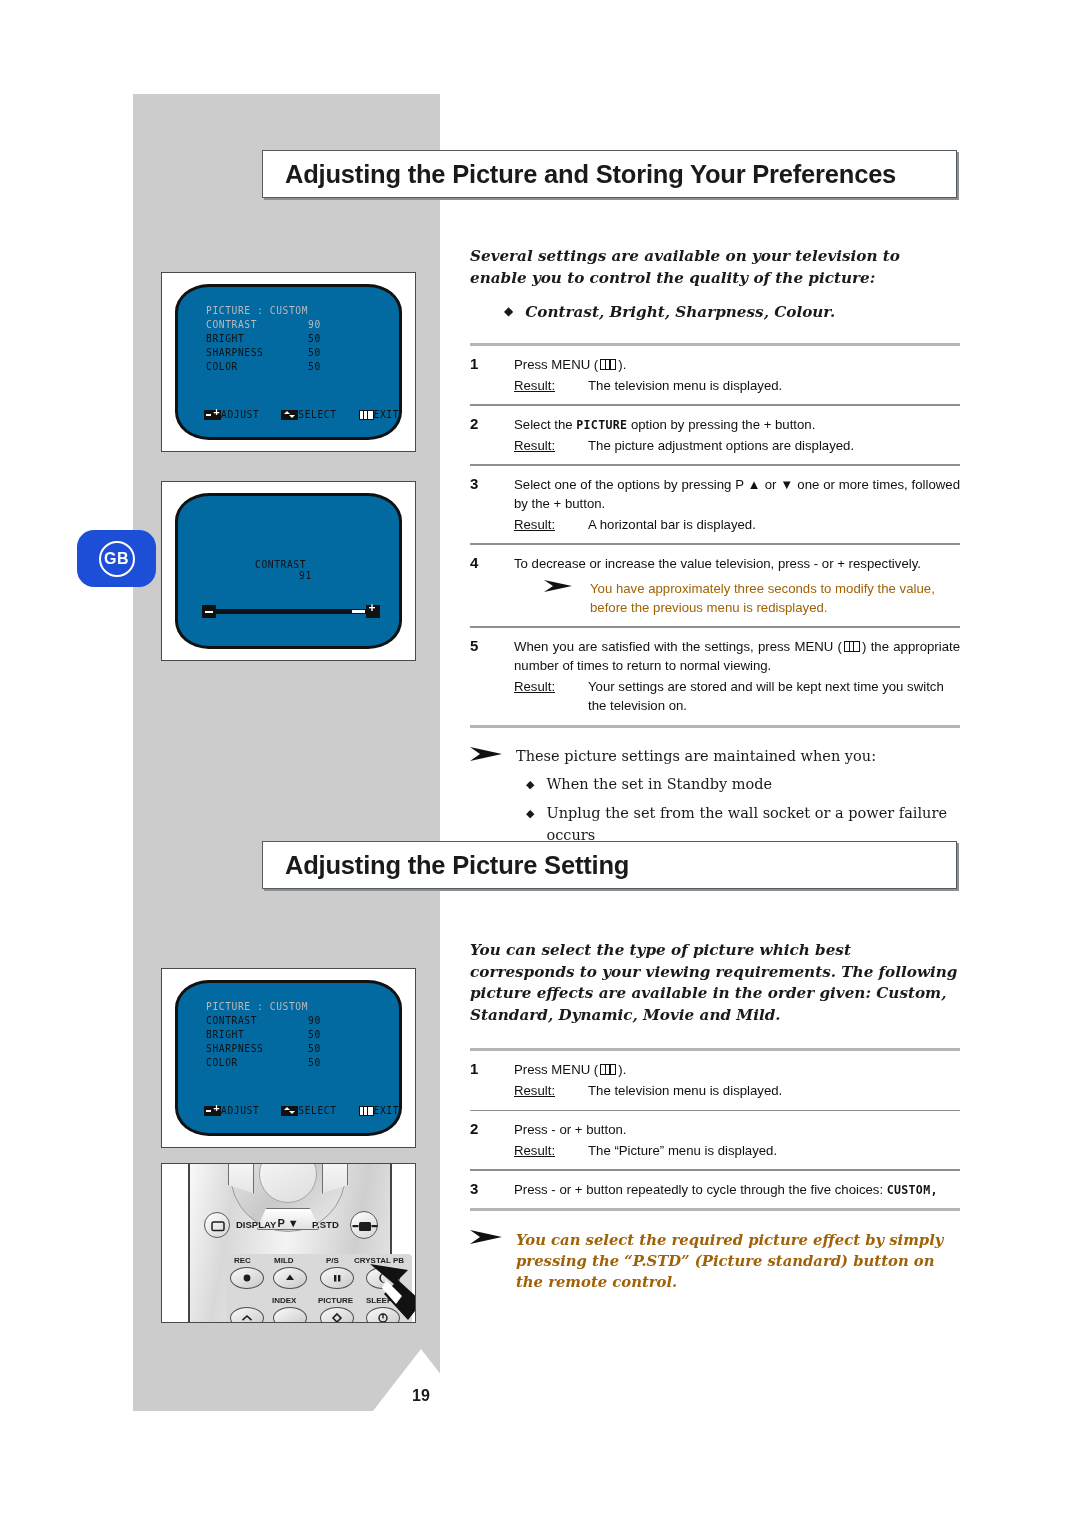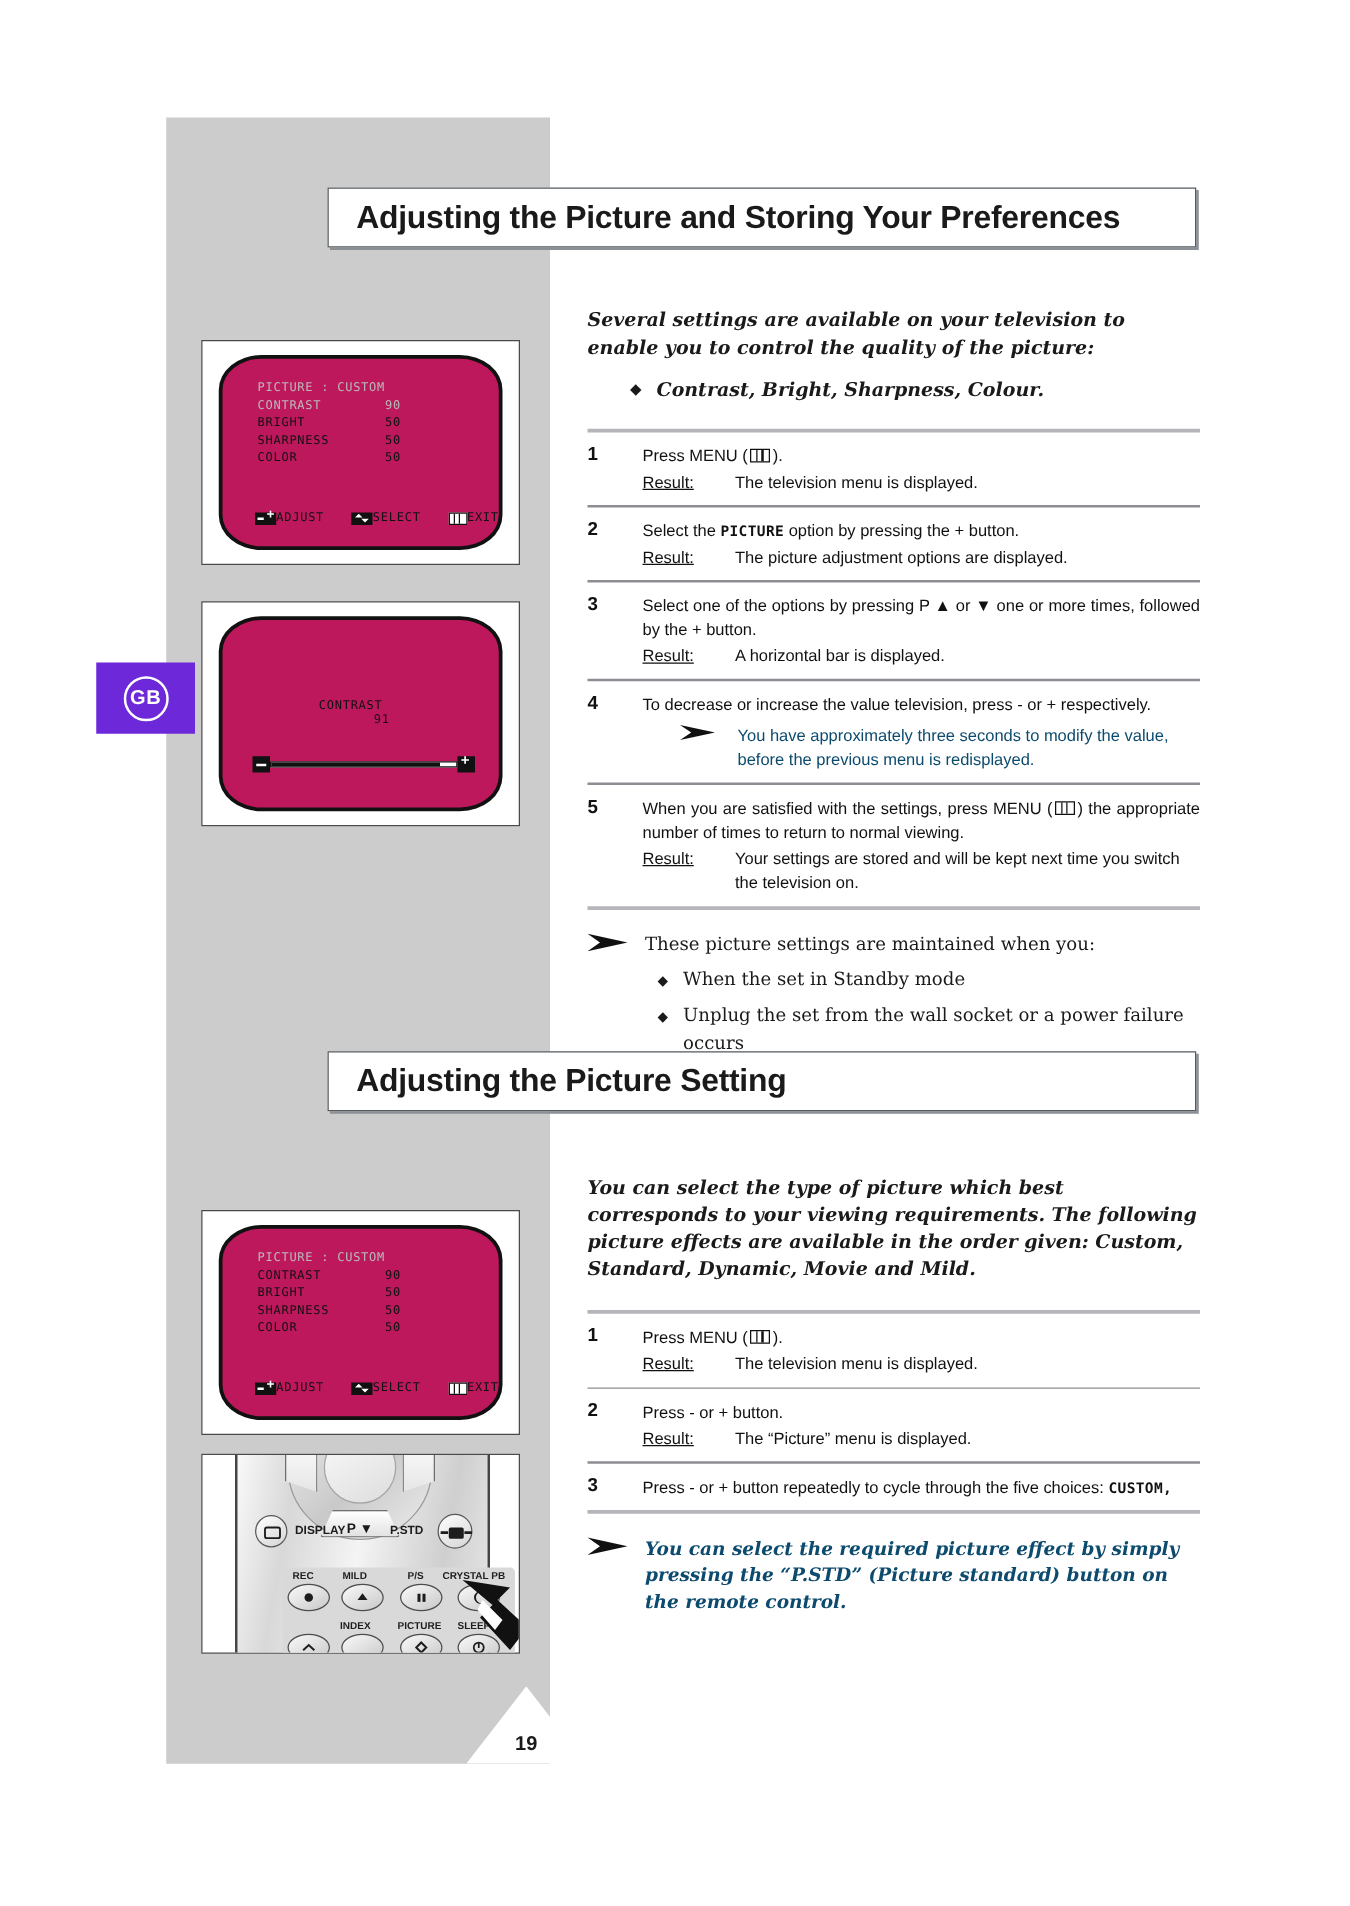--- a/index.html
+++ b/index.html
@@ -25,22 +25,22 @@
   }
   .page-num {
     position: absolute; left: 0; bottom: 6px; width: 96px;
     text-align: center; font-size: 16px; font-weight: bold; color: #1a1a1a;
   }
 
   
   .gb-tab {
     position: absolute; left: 77px; top: 530px;
     width: 79px; height: 57px;
-    background: #6d28d9;
-    display: flex; align-items: center; justify-content: center;
+    background: #1d4ed8;
+    display: flex; align-items: center; justify-content: center; border-radius: 17px;
   }
   .gb-circle {
     width: 36px; height: 36px; border-radius: 50%;
     border: 2.2px solid #ffffff;
     display: flex; align-items: center; justify-content: center;
     color: #ffffff; font-size: 16px; font-weight: bold; letter-spacing: .5px;
   }
 
   
   .title-bar {
@@ -63,21 +63,21 @@
   .tv-box {
     position: absolute;
     background: #ffffff;
     border: 1.6px solid #4a4a4a;
   }
   .tv-screen {
     position: absolute; left: 0; top: 0; right: 0; bottom: 0;
     margin: 11px 13px;
     border: 3.2px solid #111;
     border-radius: 34px / 28px;
-    background: #be185d;
+    background: #0369a1;
   }
   .osd {
     position: absolute; inset: 0;
     font-family: "DejaVu Sans Mono", "Liberation Mono", monospace;
     font-size: 9.6px; color: #111; letter-spacing: .6px;
   }
   .osd-row { position: absolute; white-space: pre; }
   .osd-dim { color: #b9b9b9; }
 
   .osd-foot {
@@ -237,21 +237,21 @@
     border: 1.4px solid #111; position: relative; vertical-align: -1px; margin: 0 2px;
   }
   .menu-glyph::before, .menu-glyph::after {
     content: ""; position: absolute; top: 0; bottom: 0; width: 1.3px; background: #111;
   }
   .menu-glyph::before { left: 3.6px; }
   .menu-glyph::after  { left: 8px; }
 
   .note { display: flex; gap: 0; margin-top: 18px; }
   .note-arrow { width: 46px; flex: none; }
-  .note-body { flex: 1; font-size: 14.4px; line-height: 1.5; color: #0c4a6e; }
+  .note-body { flex: 1; font-size: 14.4px; line-height: 1.5; color: #a16207; }
   .note-body.serif {
     font-family: "DejaVu Serif", serif; font-size: 14.5px; color: #1a1a1a;
   }
   .note-body.serif-bi {
     font-family: "DejaVu Serif", serif; font-weight: bold; font-style: italic;
     font-size: 14.8px; line-height: 1.42;
   }
   .sub-bullet { display: flex; gap: 12px; margin-top: 7px; padding-left: 10px; }
   .sub-bullet .dia { font-size: 11px; padding-top: 3px; }
   .inline-note { display: flex; gap: 0; margin-top: 6px; padding-left: 30px; }

